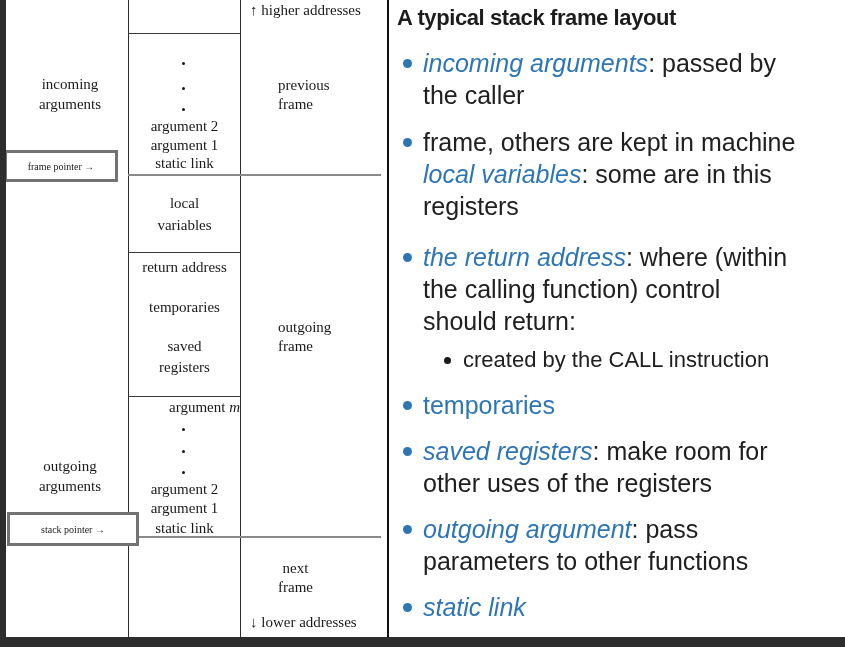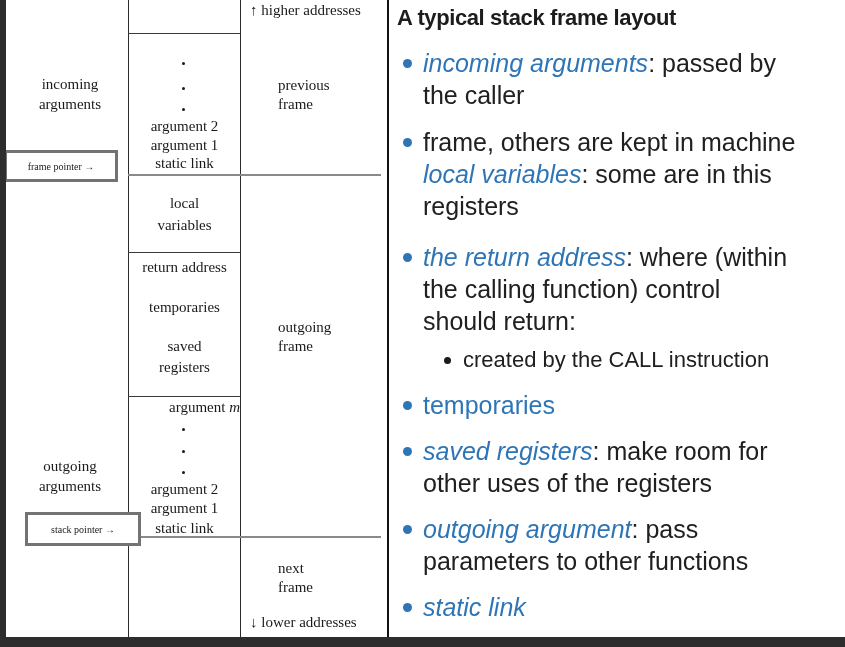--- a/index.html
+++ b/index.html
@@ -55,21 +55,21 @@
     position:absolute;
     border:3px solid #737373;
     background:#ffffff;
     display:flex;
     align-items:center;
     justify-content:center;
     font-size:10px;
     white-space:nowrap;
   }
   .ptr-frame { left:4px; top:150px; width:114px; height:32px; }
-  .ptr-stack { left:25px; top:512px; width:116px; height:34px; }
+  .ptr-stack { left:7px; top:512px; width:132px; height:34px; }
 
   .var-it { font-style: italic; }
 
   
   .content-title {
     position:absolute;
     left:397px; top:2px;
     font-family:"Liberation Sans", sans-serif;
     font-weight:bold;
     font-size:22px;
@@ -129,21 +129,21 @@
   .t-temps    { top:297px; }
   .t-savedreg { top:336px; line-height:21px; }
   .t-argm     { top:397px;text-align:right; }
   .t-arg2b    { top:479px; }
   .t-arg1b    { top:498px; }
   .t-staticb  { top:518px; }
   .t-incoming { top:74px; }
   .t-outgoing { top:456px; }
   .t-prev     { top:76px; }
   .t-curr     { top:318px; }
-  .t-next     { top:559px; }
+  .t-next     { top:559px;text-align:center; }
   .t-lower    { top:612px; }
 </style>
 </head>
 <body>
 
 <div class="slide">
 
   <div class="vline vl-a"></div>
   <div class="vline vl-b"></div>
   <div class="hline hl-1"></div>

